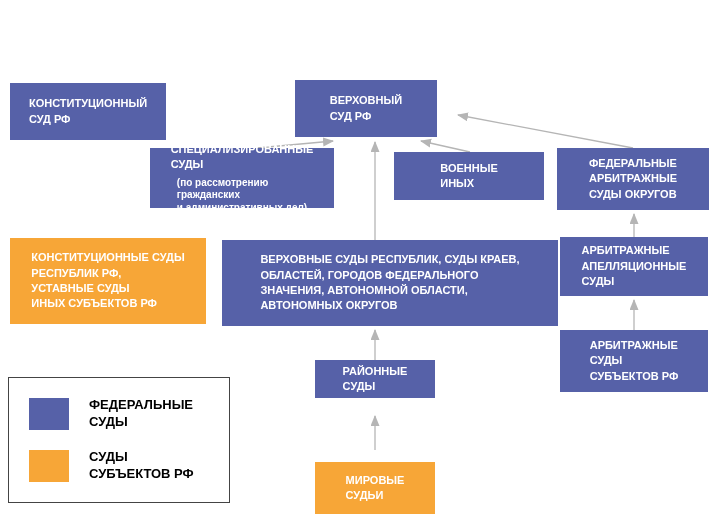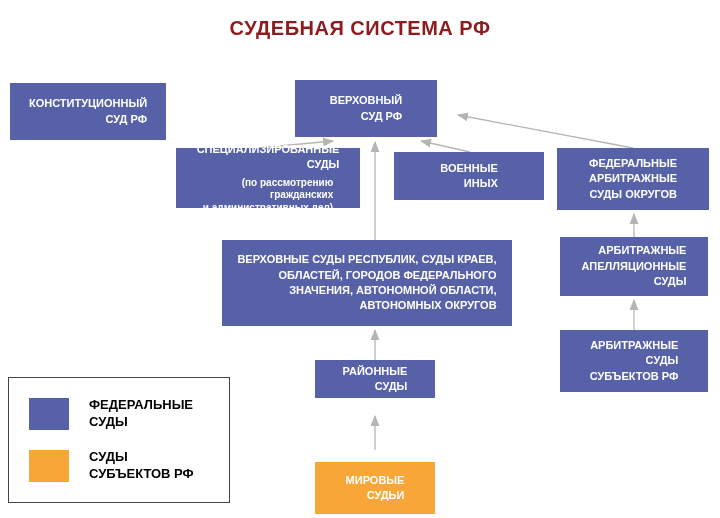--- a/index.html
+++ b/index.html
@@ -16,33 +16,33 @@
     text-align:center;font-size:20px;font-weight:bold;
     letter-spacing:0.5px;color:var(--title-text);
   }
   .connectors{position:absolute;top:0;left:0;width:720px;height:518px;pointer-events:none;}
   .arrow-line{stroke:var(--arrow);stroke-width:1.3;fill:none;}
   .arrow-head-shape{fill:var(--arrow);}
   .node{
     position:absolute;display:flex;flex-direction:column;
     align-items:center;justify-content:center;
     color:#fff;font-weight:bold;font-size:11px;line-height:1.4;
-    text-align:right;white-space:pre-line;padding:4px 8px;
+    text-align:left;white-space:pre-line;padding:4px 8px;
   }
   .federal{background:var(--federal-court);}
   .subject{background:var(--subject-court);}
   .node .note{font-size:10px;font-weight:bold;line-height:1.25;margin-top:4px;white-space:pre-line;}
   
   .pos-constitutional{left:10px;top:83px;width:156px;height:57px;}
   .pos-supreme{left:295px;top:80px;width:142px;height:57px;}
-  .pos-specialized{left:176px;top:148px;width:184px;height:60px;}
+  .pos-specialized{left:150px;top:148px;width:184px;height:60px;}
   .pos-military{left:394px;top:152px;width:150px;height:48px;}
   .pos-fed-arbitration{left:557px;top:148px;width:152px;height:62px;}
   .pos-const-subject{left:10px;top:238px;width:196px;height:86px;}
-  .pos-regional{left:222px;top:240px;width:290px;height:86px;}
+  .pos-regional{left:222px;top:240px;width:336px;height:86px;}
   .pos-arb-appeal{left:560px;top:237px;width:148px;height:59px;}
   .pos-arb-subject{left:560px;top:330px;width:148px;height:62px;}
   .pos-district{left:315px;top:360px;width:120px;height:38px;}
   .pos-magistrate{left:315px;top:450px;width:120px;height:52px;margin-top:12px;}
   
   .legend{
     position:absolute;left:8px;top:377px;width:222px;height:126px;
     background:#fff;border:1px solid #444;
     display:flex;flex-direction:column;justify-content:center;gap:18px;
     padding:12px 0 12px 20px;
@@ -52,21 +52,20 @@
   .legend-label{
     color:#000;font-weight:bold;font-size:13px;line-height:1.3;
     white-space:pre-line;
   }
 </style>
 </head>
 <body>
 
 <div class="canvas">
 
-  <h1 class="title">СУДЕБНАЯ СИСТЕМА РФ</h1>
 
   <svg class="connectors" width="720" height="518" viewBox="0 0 720 518" xmlns="http://www.w3.org/2000/svg">
     <defs>
       <marker id="arrow" markerWidth="12" markerHeight="10" refX="10" refY="4.5" orient="auto" markerUnits="userSpaceOnUse">
         <polygon points="0,0 11,4.5 0,9" class="arrow-head-shape"></polygon>
       </marker>
     </defs>
     <line class="arrow-line" x1="257" y1="148" x2="333" y2="141" marker-end="url(#arrow)"></line>
     <line class="arrow-line" x1="375" y1="240" x2="375" y2="142" marker-end="url(#arrow)"></line>
     <line class="arrow-line" x1="470" y1="152" x2="421" y2="141" marker-end="url(#arrow)"></line>
@@ -99,20 +98,26 @@
     <span>ВОЕННЫЕ
 ИНЫХ</span>
   </div>
 
   <div class="node federal pos-fed-arbitration">
     <span>ФЕДЕРАЛЬНЫЕ
 АРБИТРАЖНЫЕ
 СУДЫ ОКРУГОВ</span>
   </div>
 
+  <div class="node subject pos-const-subject">
+    <span>КОНСТИТУЦИОННЫЕ СУДЫ
+РЕСПУБЛИК РФ,
+УСТАВНЫЕ СУДЫ
+ИНЫХ СУБЪЕКТОВ РФ</span>
+  </div>
 
   <div class="node federal pos-regional">
     <span>ВЕРХОВНЫЕ СУДЫ РЕСПУБЛИК, СУДЫ КРАЕВ,
 ОБЛАСТЕЙ, ГОРОДОВ ФЕДЕРАЛЬНОГО
 ЗНАЧЕНИЯ, АВТОНОМНОЙ ОБЛАСТИ,
 АВТОНОМНЫХ ОКРУГОВ</span>
   </div>
 
   <div class="node federal pos-arb-appeal">
     <span>АРБИТРАЖНЫЕ

